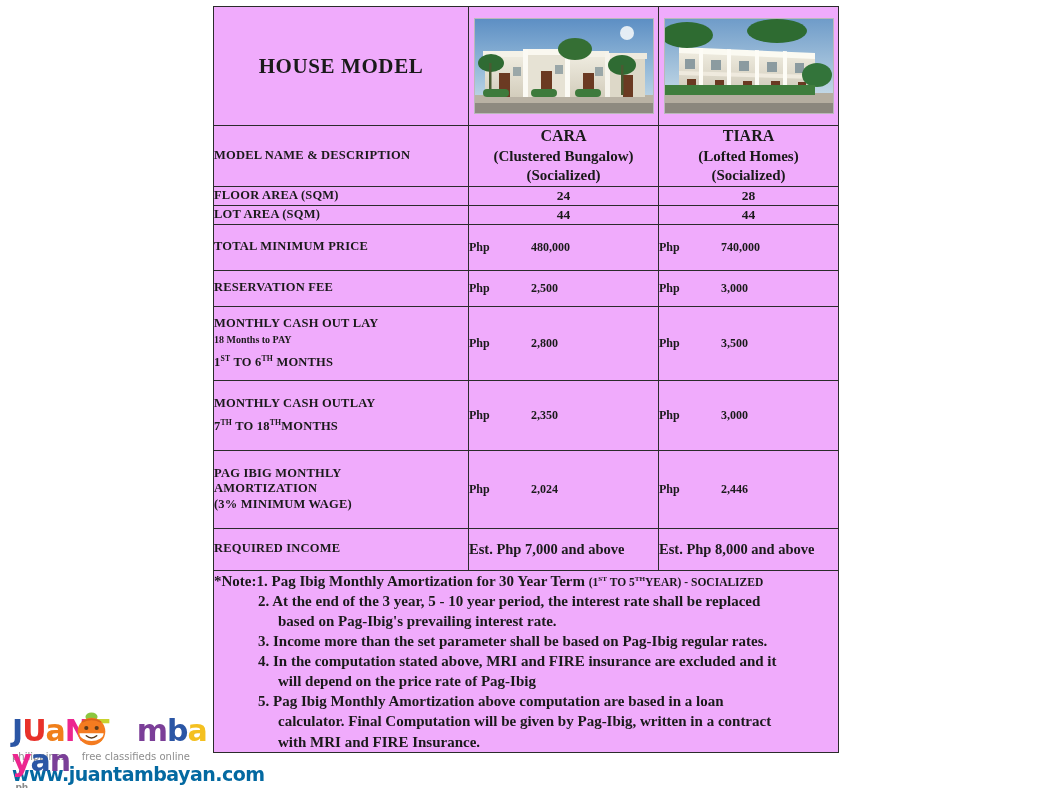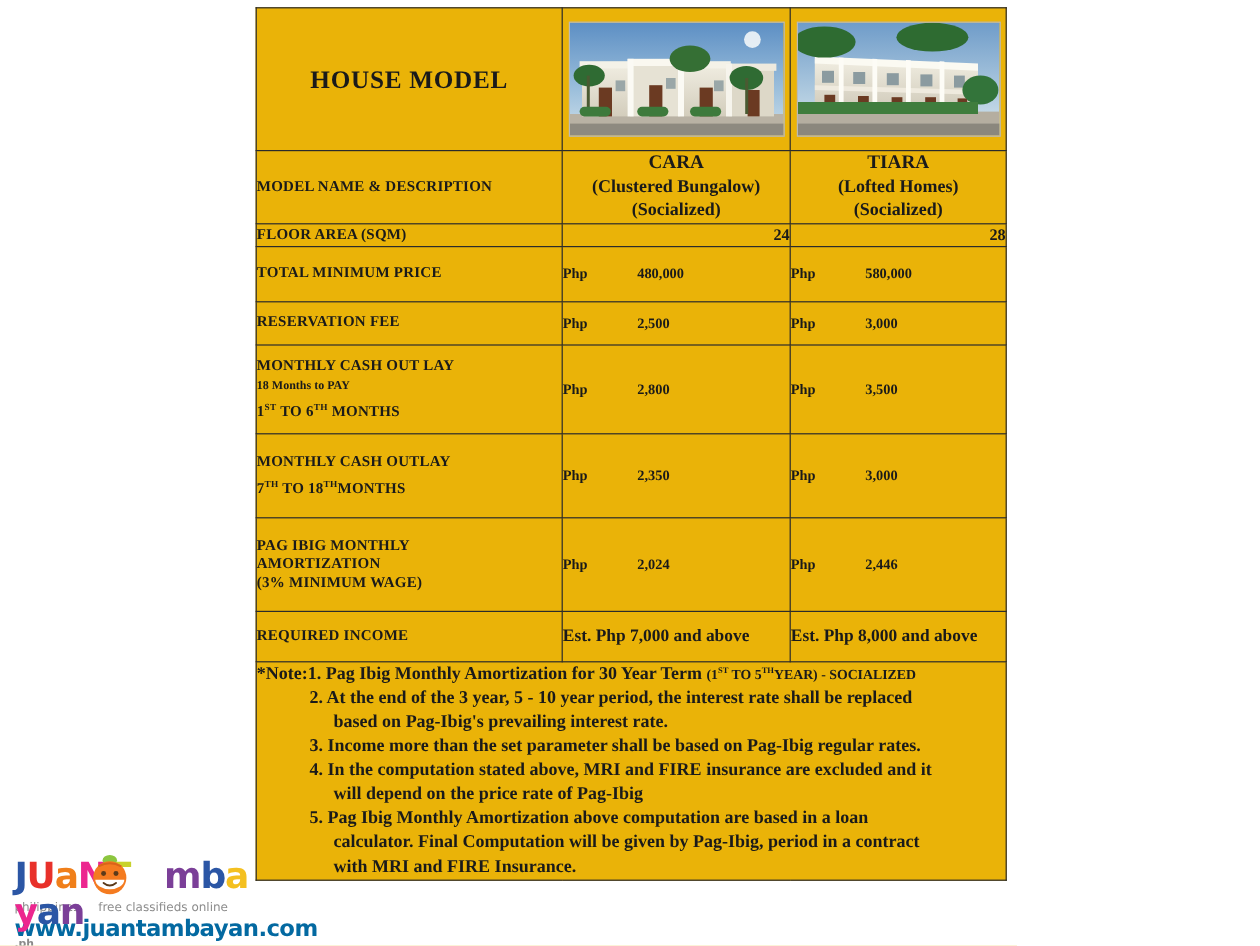--- a/index.html
+++ b/index.html
@@ -17,21 +17,21 @@
   }
 
   
   #price-table {
     position: absolute;
     left: 213px;
     top: 6px;
     width: 625px;
     border-collapse: collapse;
     table-layout: fixed;
-    background: #eab308;
+    background: #f0abfc;
   }
   #price-table td {
     border: 1px solid #2b2b2b;
     vertical-align: middle;
     padding: 0;
   }
   .col-label { width: 255px; }
   .col-cara  { width: 190px; }
   .col-tiara { width: 180px; }
 
@@ -73,21 +73,21 @@
     text-align: center;
     font-weight: bold;
     font-size: 15px;
     line-height: 1.3;
     padding: 4px 0 6px;
   }
   .model-cell .mname { font-size: 16px; }
 
   
   .num-cell {
-    text-align: right;
+    text-align: center;
     font-weight: bold;
     font-size: 13.5px;
     padding: 2px 0;
   }
 
   
   .cur-cell {
     font-weight: bold;
     font-size: 12px;
     padding: 6px 0 6px 10px;
@@ -324,28 +324,33 @@
       <div>(Socialized)</div>
     </td>
   </tr>
 
   <tr class="r-small">
     <td class="lbl">FLOOR AREA (SQM)</td>
     <td class="num-cell">24</td>
     <td class="num-cell">28</td>
   </tr>
 
+  <tr class="r-small">
+    <td class="lbl">LOT AREA (SQM)</td>
+    <td class="num-cell">44</td>
+    <td class="num-cell">44</td>
+  </tr>
 
   <tr class="r-price">
     <td class="lbl">TOTAL MINIMUM PRICE</td>
     <td class="cur-cell">
       <span class="cur">Php</span><span>480,000</span>
     </td>
     <td class="cur-cell">
-      <span class="cur">Php</span><span>580,000</span>
+      <span class="cur">Php</span><span>740,000</span>
     </td>
   </tr>
 
   <tr class="r-resv">
     <td class="lbl">RESERVATION FEE</td>
     <td class="cur-cell">
       <span class="cur">Php</span><span>2,500</span>
     </td>
     <td class="cur-cell">
       <span class="cur">Php</span><span>3,000</span>
@@ -404,21 +409,21 @@
 
   <tr>
     <td class="notes-cell" colspan="3">
       <div class="note-line note-first"><span>*Note:</span><span>1. Pag Ibig Monthly Amortization for 30 Year Term </span><span class="note-small"><span>(1</span><sup>ST</sup><span> TO 5</span><sup>TH</sup><span>YEAR)</span><span> - SOCIALIZED</span></span></div>
       <div class="note-line note-rest">2. At the end of the 3 year, 5 - 10 year period, the interest rate shall be replaced</div>
       <div class="note-line note-cont">based on Pag-Ibig's prevailing interest rate.</div>
       <div class="note-line note-rest">3. Income more than the set parameter shall be based on Pag-Ibig regular rates.</div>
       <div class="note-line note-rest">4. In the computation stated above, MRI and FIRE insurance are excluded and it</div>
       <div class="note-line note-cont">will depend on the price rate of Pag-Ibig</div>
       <div class="note-line note-rest">5. Pag Ibig Monthly Amortization above computation are based in a loan</div>
-      <div class="note-line note-cont">calculator. Final Computation will be given by Pag-Ibig, period in a contract</div>
+      <div class="note-line note-cont">calculator. Final Computation will be given by Pag-Ibig, written in a contract</div>
       <div class="note-line note-cont">with MRI and FIRE Insurance.</div>
     </td>
   </tr>
 
   </tbody>
 </table>
 
 <div id="watermark">
   <div id="logo-word">
     <span id="logo-letters"><span style="color: rgb(43, 86, 165);">J</span><span style="color: rgb(232, 49, 42);">U</span><span style="color: rgb(240, 127, 26);">a</span><span style="color: rgb(236, 38, 143);">N</span><span style="color: rgb(200, 210, 45);">T</span><span style="color: rgb(255, 255, 255);">&nbsp;&nbsp;&nbsp;</span><span style="color: rgb(123, 63, 152);">m</span><span style="color: rgb(43, 86, 165);">b</span><span style="color: rgb(244, 192, 32);">a</span><span style="color: rgb(236, 38, 143);">y</span><span style="color: rgb(43, 86, 165);">a</span><span style="color: rgb(123, 63, 152);">n</span></span><span id="logo-tld">.ph</span>

